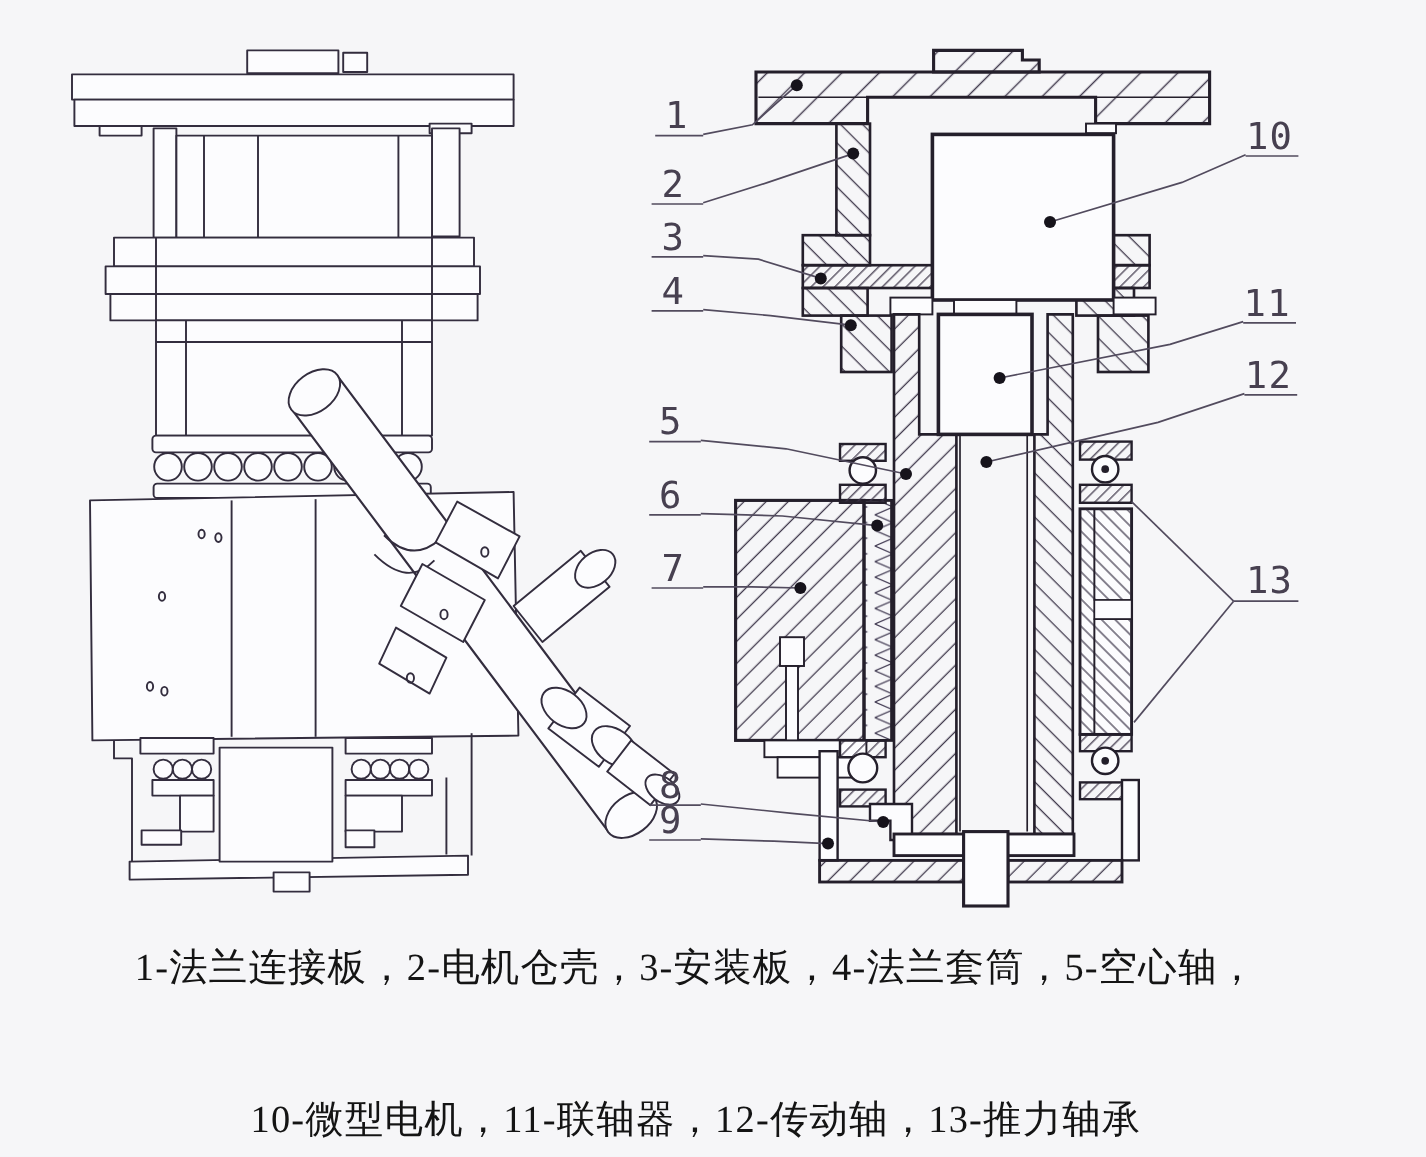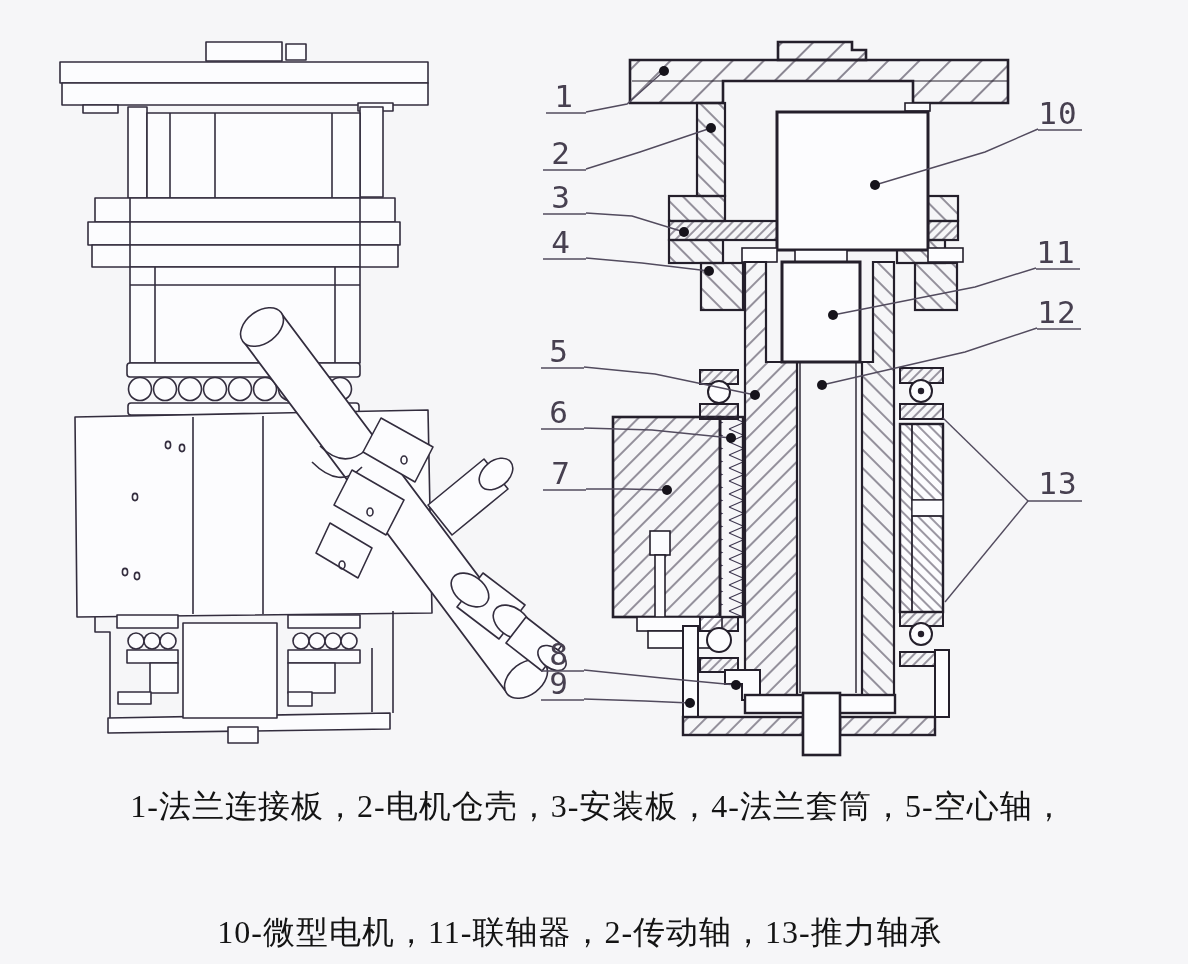--- a/index.html
+++ b/index.html
@@ -2,21 +2,21 @@
 <html><head>
 <meta charset="utf-8">
 <style>
   html,body{margin:0;padding:0;}
   body{width:1188px;height:964px;background:#f4f4f6;font-family:"Liberation Sans",sans-serif;overflow:hidden;}
   .stage{position:relative;width:1188px;height:964px;background:#f6f6f8;}
   .art{position:absolute;left:0;top:0;}
   .caption-line{position:absolute;left:0;width:1160px;text-align:center;
     font-family:"Liberation Serif","DejaVu Serif",serif;
     font-size:32px;color:#141414;letter-spacing:1px;white-space:nowrap;}
-  .cap1{top:785px;margin-left:18px;}
+  .cap1{top:785px;}
   .cap2{top:849px;}
   .cap3{top:911px;}
   svg text.callout{font-family:"DejaVu Sans Mono","Liberation Mono",monospace;
     font-size:31px;fill:#474050;letter-spacing:1px;}
 </style>
 </head>
 <body>
 
 <div class="stage">
 
@@ -307,15 +307,15 @@
     <g>
       <text class="callout" x="1058" y="494" text-anchor="middle" stroke="none">13</text>
       <line x1="1028" y1="501" x2="1082" y2="501"></line>
       <line x1="1028" y1="501" x2="943" y2="418"></line>
       <line x1="1028" y1="501" x2="945" y2="602"></line>
     </g>
   </g>
 </svg>
 
 <div class="caption-line cap1">1-法兰连接板，2-电机仓壳，3-安装板，4-法兰套筒，5-空心轴，</div>
-<div class="caption-line cap3">10-微型电机，11-联轴器，2-传动轴，13-推力轴承</div>
+<div class="caption-line cap3">10-微型电机，11-联轴器，12-传动轴，13-推力轴承</div>
 
 </div>
 
 </body></html>

